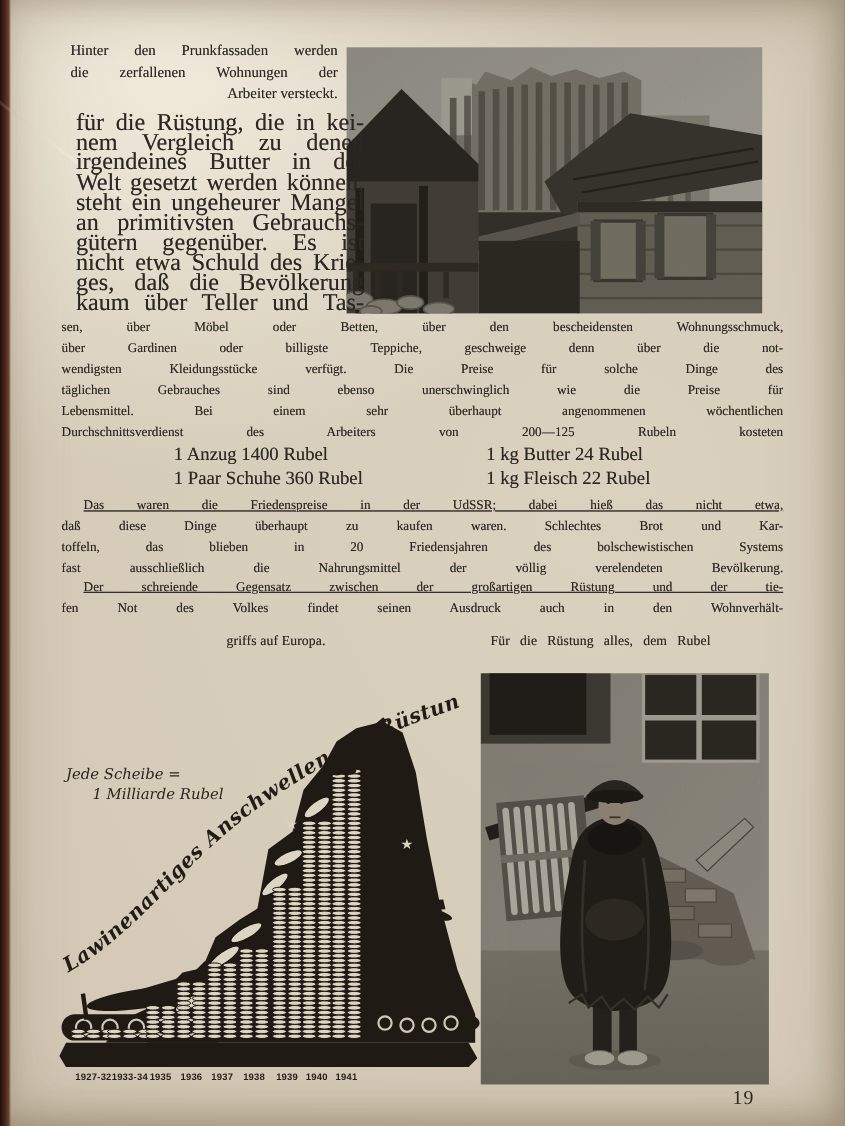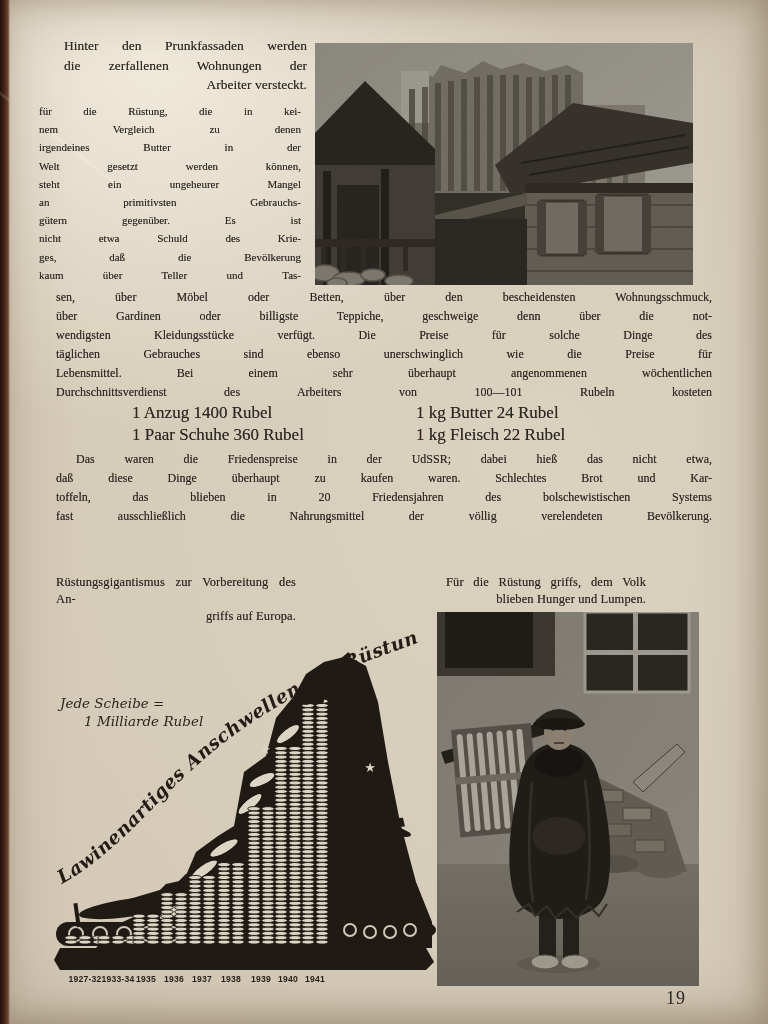--- a/index.html
+++ b/index.html
@@ -13,27 +13,27 @@
   }
   .edge-strip{position:absolute;left:0;top:0;width:10px;height:1024px;
     background:linear-gradient(90deg,#200f0a 0%,#47251a 45%,#6b4330 80%,rgba(107,67,48,0) 100%);}
   .crease{position:absolute;left:-40px;top:60px;width:330px;height:3px;opacity:.35;
     transform:rotate(38deg);transform-origin:left top;
     background:linear-gradient(90deg,rgba(120,98,66,.5),rgba(255,252,240,.7) 40%,rgba(120,98,66,0));}
   
   .txt{position:absolute;}
   .jl{text-align:justify;text-align-last:justify;}
   .ll{text-align:right;}
-  .ind{text-indent:20px;}
+  .ind{text-indent:20px;text-decoration:underline;}
   .caption{font-size:12.5px;line-height:17px;letter-spacing:.1px;}
   .caption-top{left:64px;top:36px;width:243px;font-size:13.5px;line-height:19.5px;}
-  .colpara{left:39px;top:102px;width:262px;font-size:11px;line-height:18.2px;}
+  .colpara{left:69px;top:102px;width:262px;font-size:22px;line-height:18.2px;}
   .fullpara{left:56px;width:656px;font-size:12px;line-height:18.9px;}
   .txt div{text-shadow:0 0 .5px rgba(43,39,34,.55);}
-  .pricelist{left:42px;top:402px;width:656px;font-size:17px;line-height:21.5px;}
+  .pricelist{left:68px;top:402px;width:656px;font-size:17px;line-height:21.5px;}
   .price-row{position:relative;height:21.5px;}
   .price-left{position:absolute;left:90px;}
   .price-right{position:absolute;left:374px;}
   .cap-chart{left:56px;top:574px;width:240px;}
   .cap-photo{left:446px;top:574px;width:200px;}
   .page-num{position:absolute;left:666px;top:988px;font-size:18px;letter-spacing:1px;}
   .figure{position:absolute;}
   svg{display:block;}
   .coin{fill:#dcd5c3;stroke:#17130d;stroke-width:.9;}
   .year-label{font-family:"Liberation Sans",sans-serif;font-size:8.6px;font-weight:bold;fill:#241e17;text-anchor:middle;letter-spacing:.2px;}
@@ -145,50 +145,52 @@
     <div class="jl">ges, daß die Bevölkerung</div>
     <div class="jl">kaum über Teller und Tas-</div>
   </div>
 
   <div class="txt fullpara" style="top:288px;">
     <div class="jl">sen, über Möbel oder Betten, über den bescheidensten Wohnungsschmuck,</div>
     <div class="jl">über Gardinen oder billigste Teppiche, geschweige denn über die not-</div>
     <div class="jl">wendigsten Kleidungsstücke verfügt.  Die Preise für solche Dinge des</div>
     <div class="jl">täglichen Gebrauches sind ebenso unerschwinglich wie die Preise für</div>
     <div class="jl">Lebensmittel.  Bei einem sehr überhaupt angenommenen wöchentlichen</div>
-    <div class="jl">Durchschnittsverdienst des Arbeiters von 100—101 Rubeln kosteten</div>
+    <div class="jl">Durchschnittsverdienst des Arbeiters von 200—125 Rubeln kosteten</div>
   </div>
 
   <div class="txt pricelist">
     <div class="price-row">
       <span class="price-left">1 Anzug 1400 Rubel</span>
       <span class="price-right">1 kg Butter 24 Rubel</span>
     </div>
     <div class="price-row">
       <span class="price-left">1 Paar Schuhe 360 Rubel</span>
       <span class="price-right">1 kg Fleisch 22 Rubel</span>
     </div>
   </div>
 
   <div class="txt fullpara" style="top:450px;">
     <div class="jl ind">Das waren die Friedenspreise in der UdSSR; dabei hieß das nicht etwa,</div>
     <div class="jl">daß diese Dinge überhaupt zu kaufen waren.  Schlechtes Brot und Kar-</div>
     <div class="jl">toffeln, das blieben in 20 Friedensjahren des bolschewistischen Systems</div>
     <div class="jl">fast ausschließlich die Nahrungsmittel der völlig verelendeten Bevölkerung.</div>
   </div>
 
+  <div class="txt fullpara" style="top:524px;">
+    <div class="jl ind">Der schreiende Gegensatz zwischen der großartigen Rüstung und der tie-</div>
+    <div class="jl">fen Not des Volkes findet seinen Ausdruck auch in den Wohnverhält-</div>
+  </div>
 
   <div class="txt caption cap-chart">
-    <div class="jl">Rüstungsgigantismus zur Vorbereitung des An-</div>
     <div class="ll">griffs auf Europa.</div>
   </div>
 
   <div class="txt caption cap-photo">
-    <div class="jl">Für die Rüstung griffs, dem Volk</div>
-    <div class="ll">blieben Hunger und Lumpen.</div>
+    <div class="jl">Für die Rüstung alles, dem Rubel</div>
   </div>
 
   <div class="figure" style="left:48px;top:622px;">
     <svg width="395" height="372" viewBox="0 0 395 372">
       <defs>
         <path id="titleArc" d="M 14 262 C 85 222, 118 158, 202 102 S 330 36, 372 20" fill="none"></path>
       </defs>
       <text class="chart-title">
         <textPath href="#titleArc">Lawinenartiges Anschwellen der Rüstungsausgaben</textPath>
       </text>

